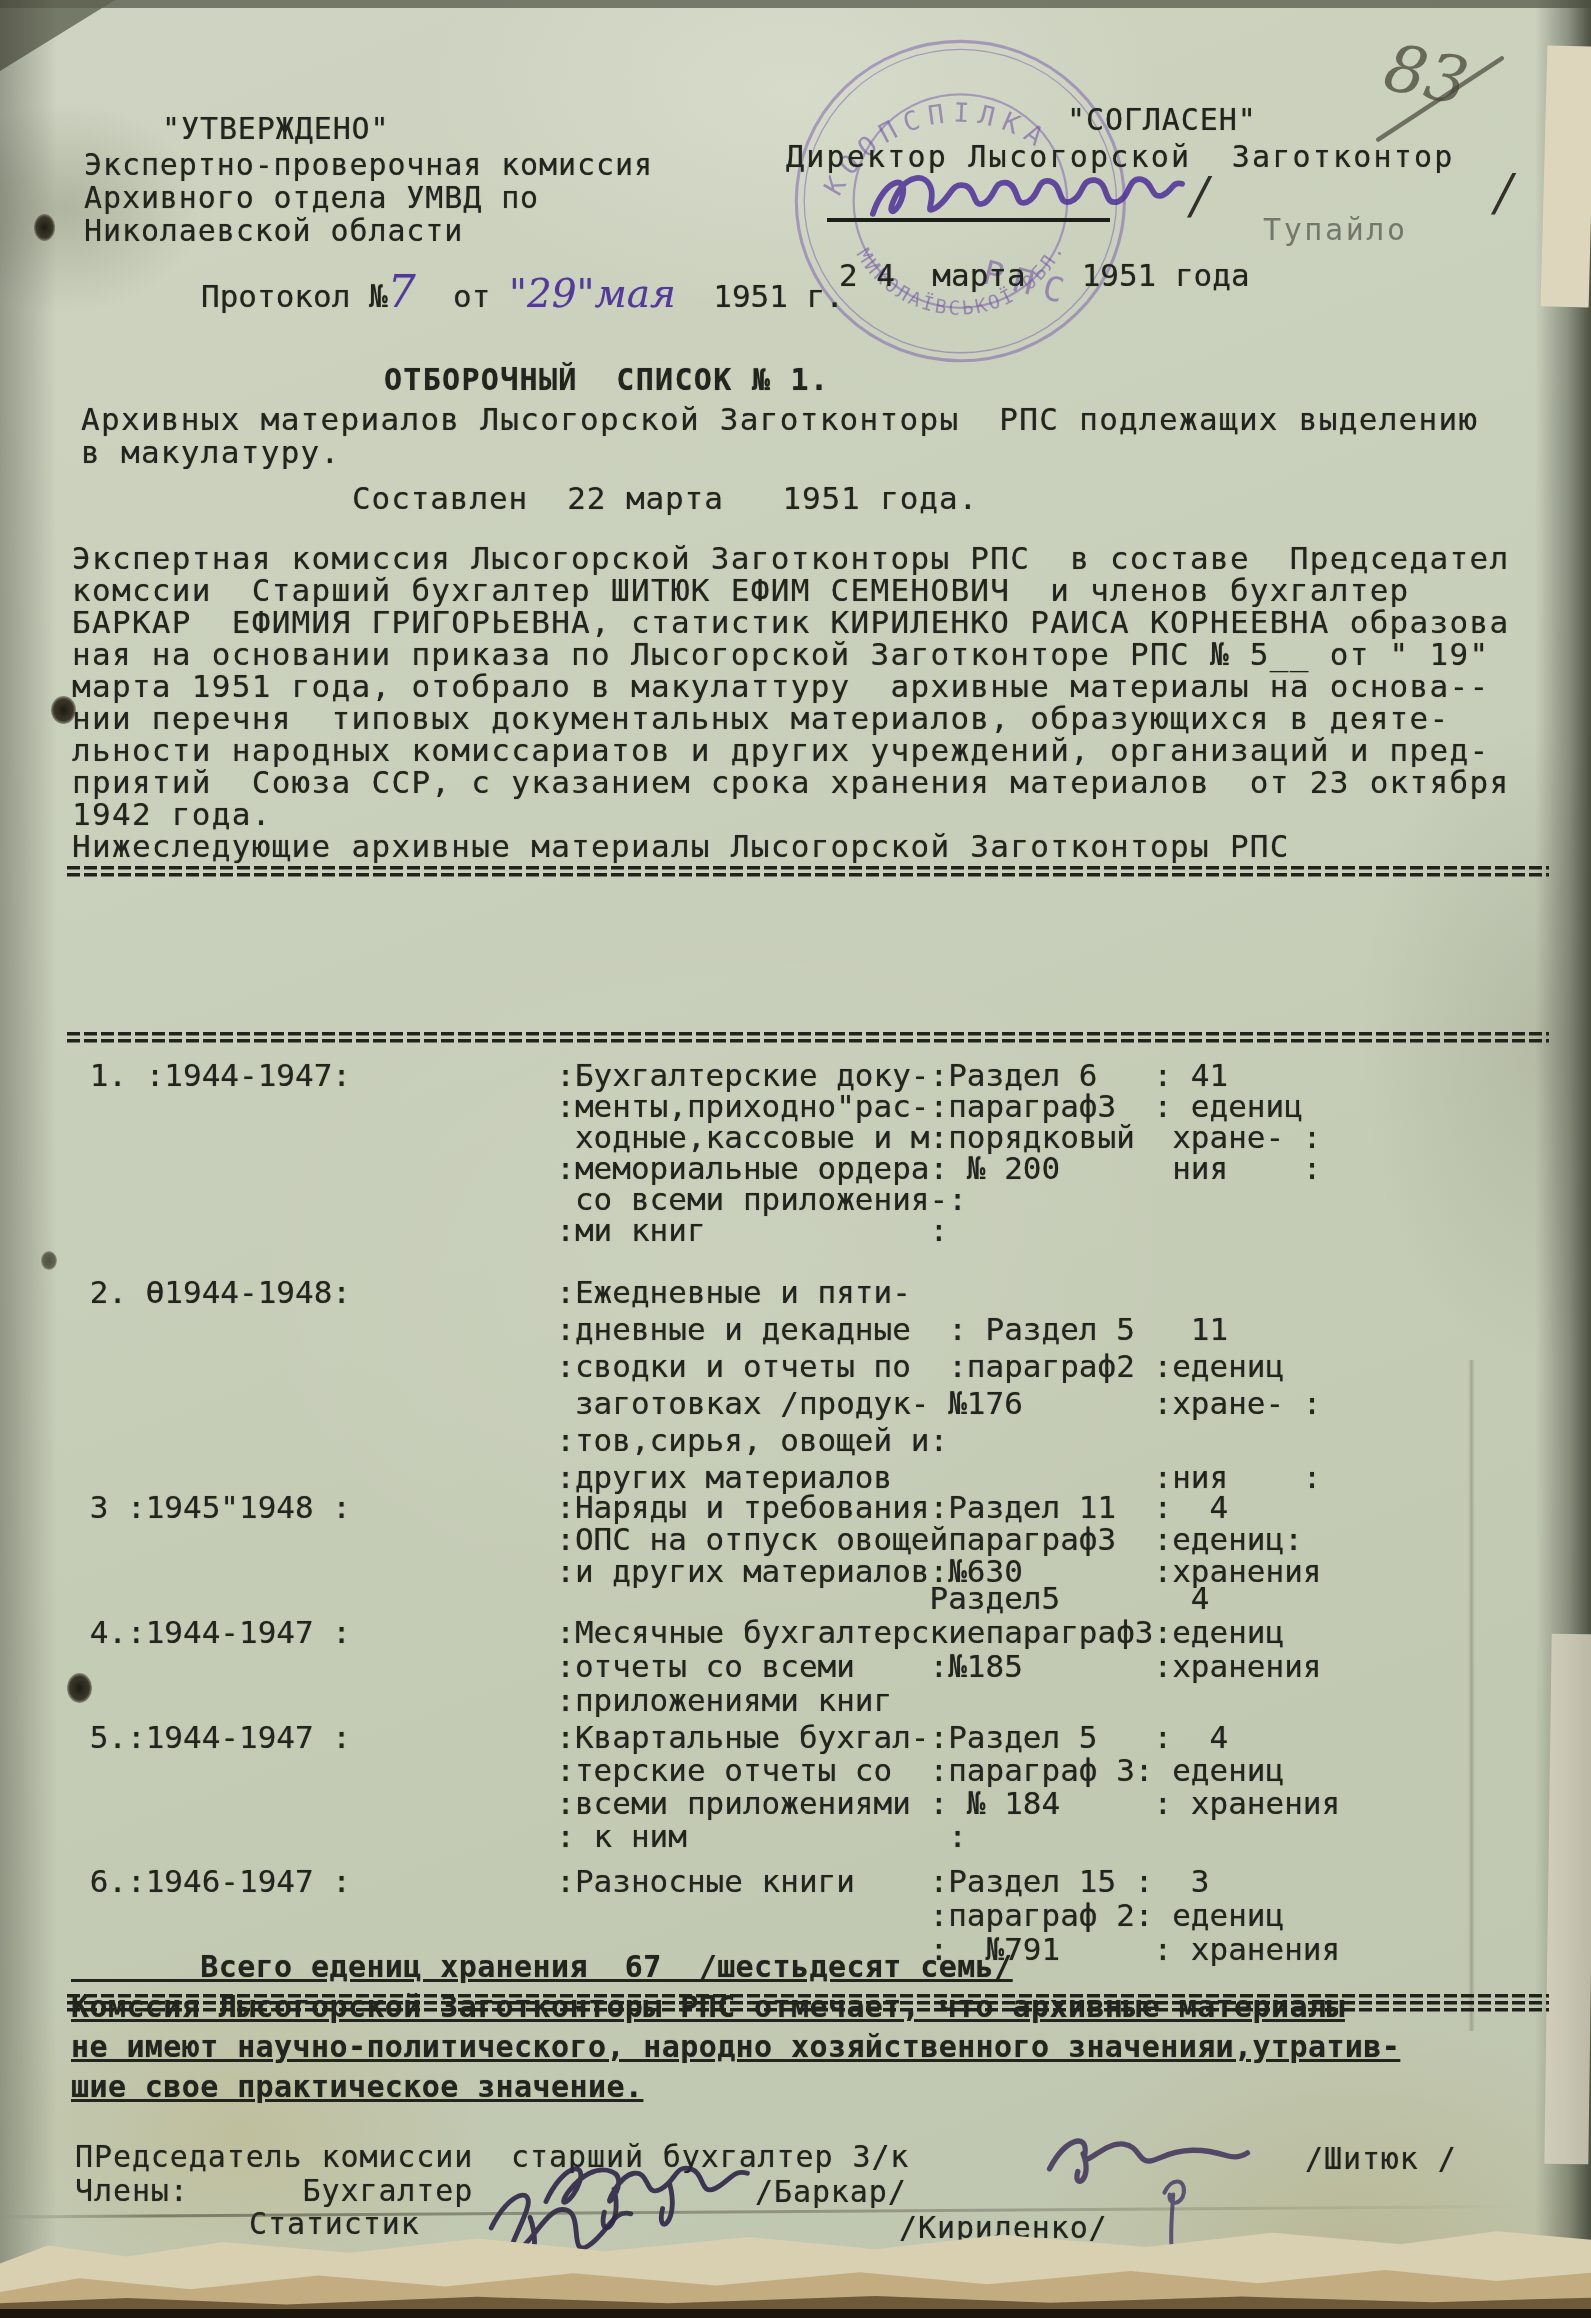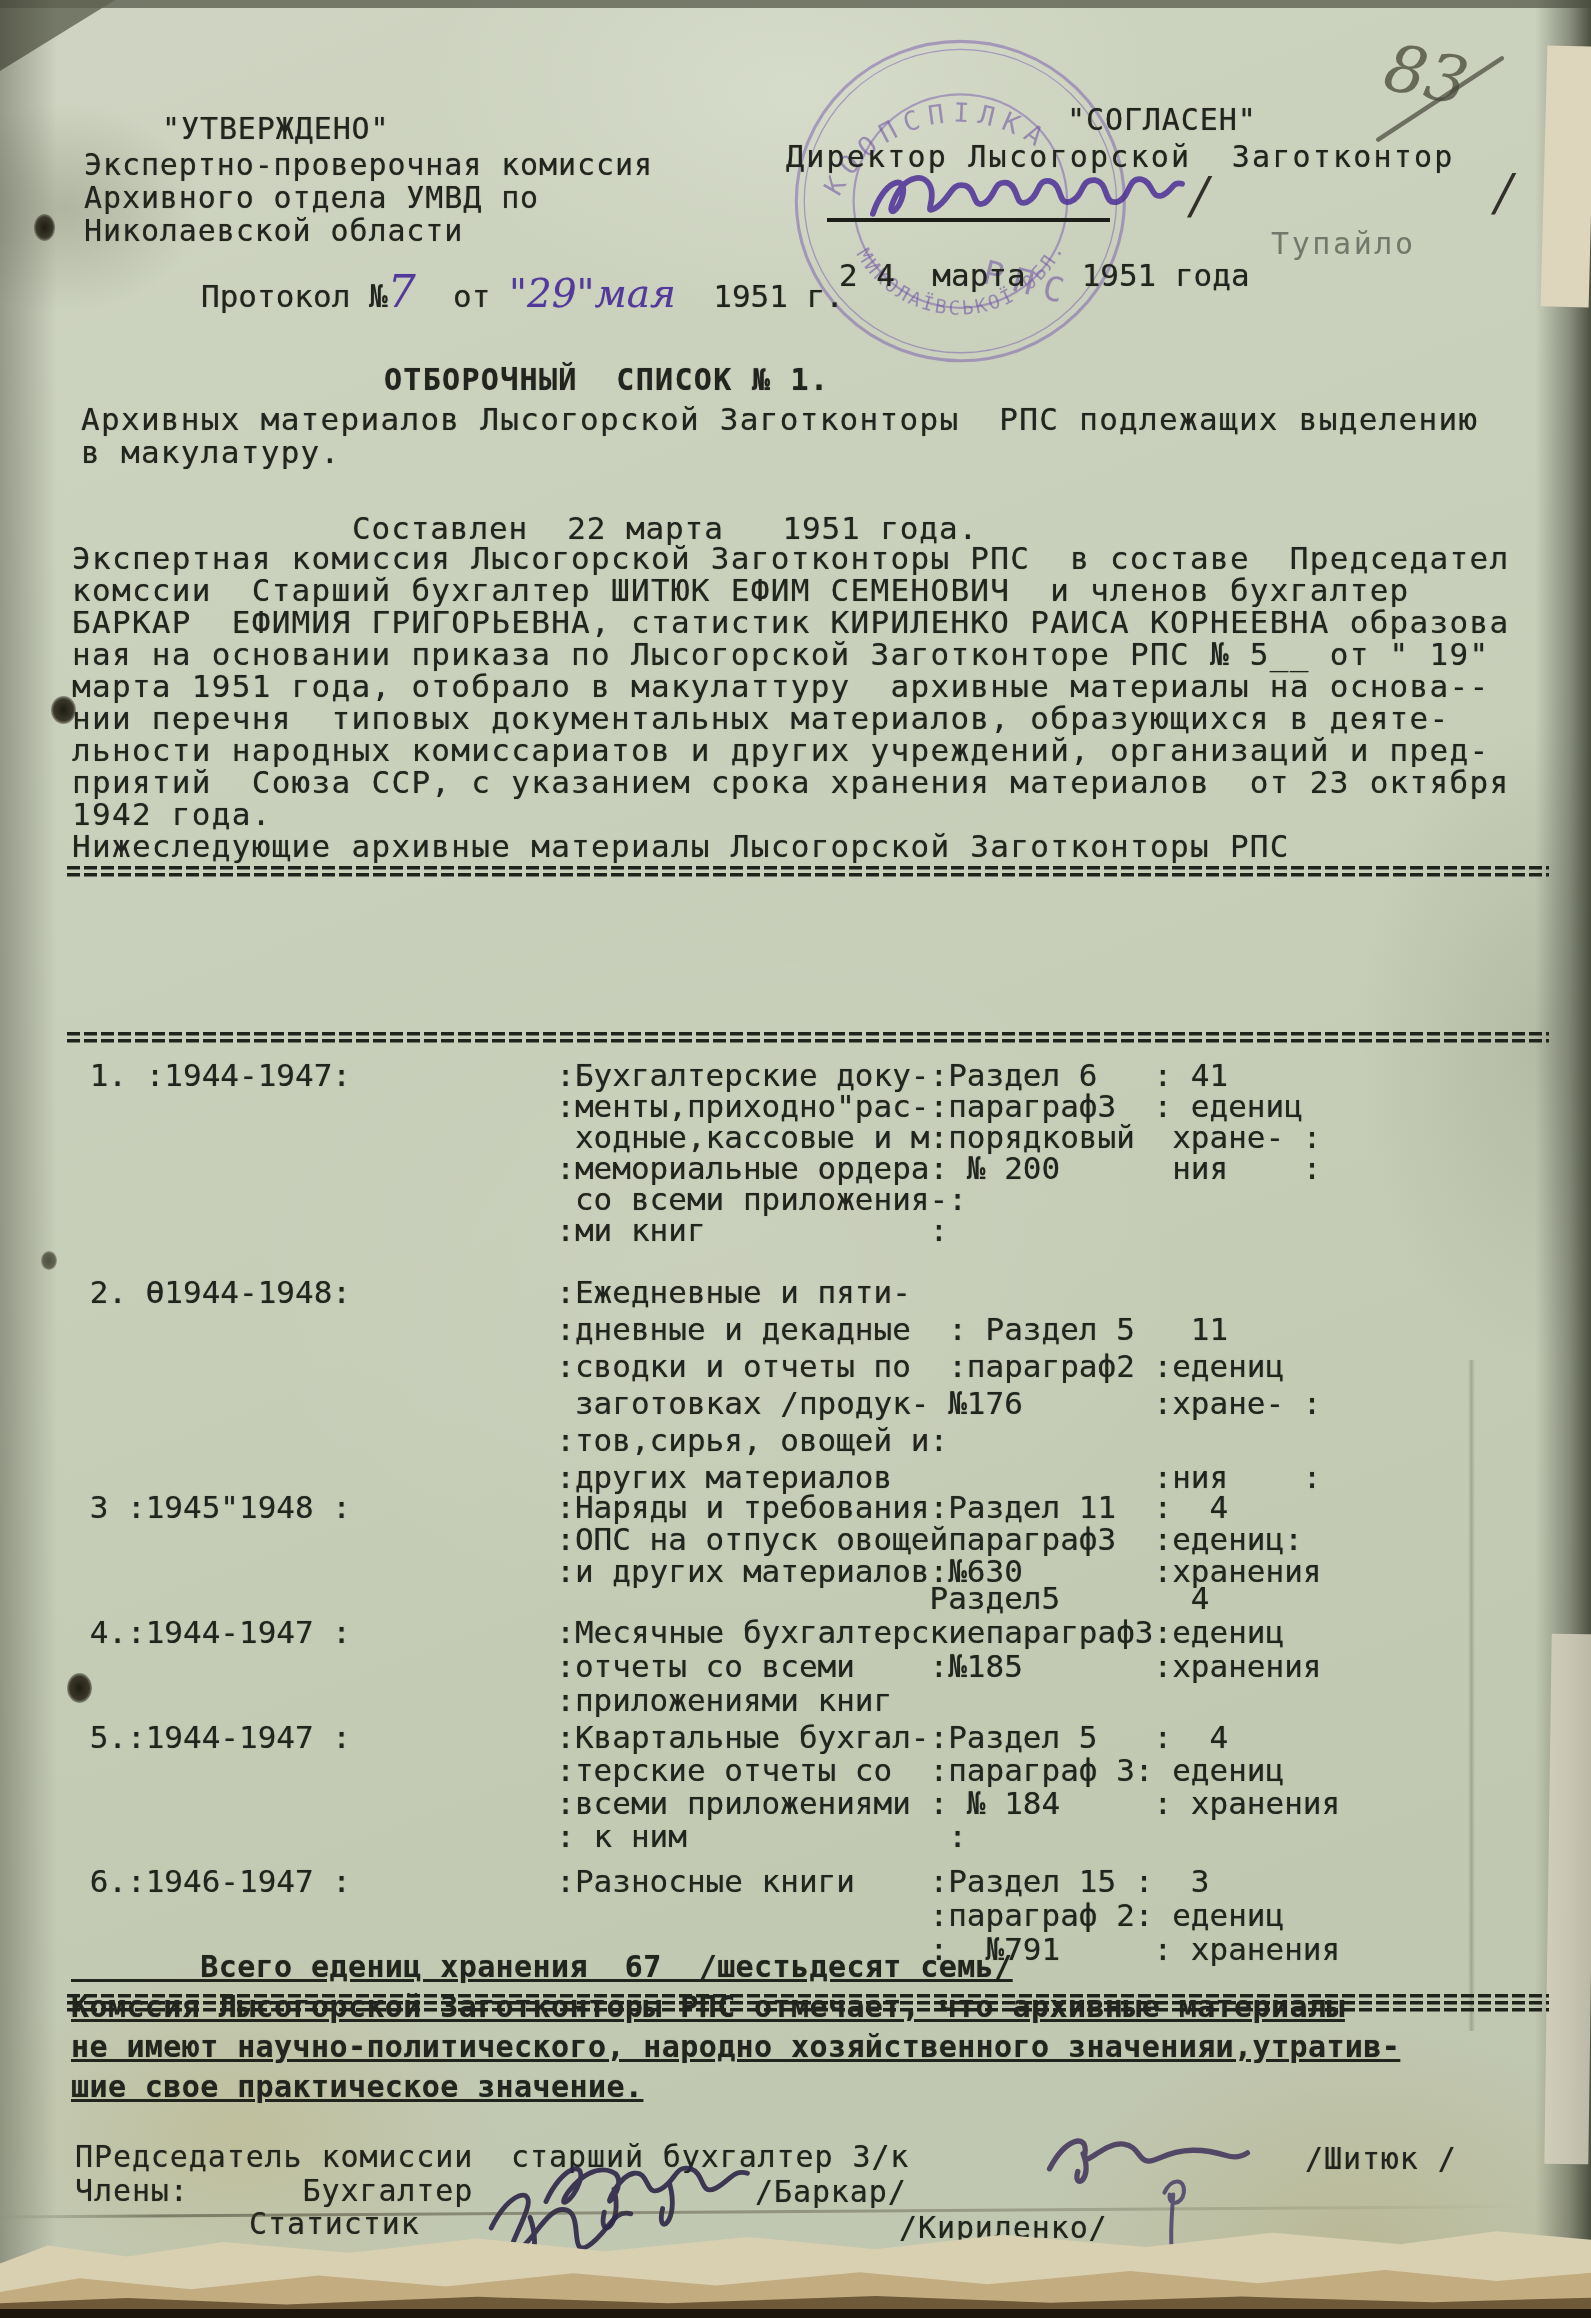--- a/index.html
+++ b/index.html
@@ -97,31 +97,31 @@
       <text font-size="30" letter-spacing="9"><textPath href="#arcTop" startOffset="10%">КООПСПІЛКА</textPath></text>
       <text font-size="22" letter-spacing="3"><textPath href="#arcBot" startOffset="6%">МИКОЛАЇВСЬКОЇ ОБЛ.</textPath></text>
       <text x="218" y="282" font-size="38" letter-spacing="12" transform="rotate(14 230 270)">РПС</text>
     </g>
   </svg>
 
   <div class="tw tw-sm" style="left:1067px;top:104px;letter-spacing:0.9px;">"СОГЛАСЕН"</div>
   <div class="tw tw-sm" style="left:786px;top:141px;letter-spacing:2.2px;">Директор Лысогорской  Заготконтор</div>
   <div class="hw hw-dark" style="left:1191px;top:166px;font-size:51px;">/</div>
   <div class="hw hw-dark" style="left:1495px;top:163px;font-size:51px;">/</div>
-  <div class="tw tw-sm faint" style="left:1263px;top:228px;letter-spacing:2.6px;margin-left:8px;">Тупайло</div>
+  <div class="tw tw-sm faint" style="left:1263px;top:214px;letter-spacing:2.6px;">Тупайло</div>
   <div class="underline-ink" style="left:827px;top:218px;width:283px;"></div>
   <div class="tw" style="left:839px;top:223px;margin-top:36px;">2 4  марта   1951 года</div>
   <div class="hw hw-pencil" style="left:1385px;top:37px;font-size:65px;transform:rotate(12deg);">83</div>
 
   <div class="tw" style="left:201px;top:276px;"><span>Протокол №</span><span class="inline-hw" style="font-size:44px;">7</span>  <span>от</span> <span class="inline-hw" style="font-size:39px;">"29"мая</span>  <span>1951 г.</span></div>
 
   <div class="tw bold" style="left:384px;top:364px;font-size:30px;letter-spacing:1.3px;">ОТБОРОЧНЫЙ  СПИСОК № 1.</div>
   <div class="tw" style="left:81px;top:403px;line-height:33px;letter-spacing:1.3px;">Архивных материалов Лысогорской Заготконторы  РПС подлежащих выделению
 в макулатуру.</div>
-  <div class="tw" style="left:352px;top:482px;letter-spacing:0.9px;margin-top:30px;">Составлен  22 марта   1951 года.</div>
+  <div class="tw" style="left:352px;top:482px;letter-spacing:0.9px;">Составлен  22 марта   1951 года.</div>
 
   <div class="tw" style="left:72px;top:542px;line-height:32px;letter-spacing:1.3px;">Экспертная комиссия Лысогорской Заготконторы РПС  в составе  Председател
 комссии  Старший бухгалтер ШИТЮК ЕФИМ СЕМЕНОВИЧ  и членов бухгалтер
 БАРКАР  ЕФИМИЯ ГРИГОРЬЕВНА, статистик КИРИЛЕНКО РАИСА КОРНЕЕВНА образова
 ная на основании приказа по Лысогорской Заготконторе РПС № 5__ от " 19"
 марта 1951 года, отобрало в макулаттуру  архивные материалы на основа--
 нии перечня  типовых документальных материалов, образующихся в деяте-
 льности народных комиссариатов и других учреждений, организаций и пред-
 приятий  Союза ССР, с указанием срока хранения материалов  от 23 октября
 1942 года.

